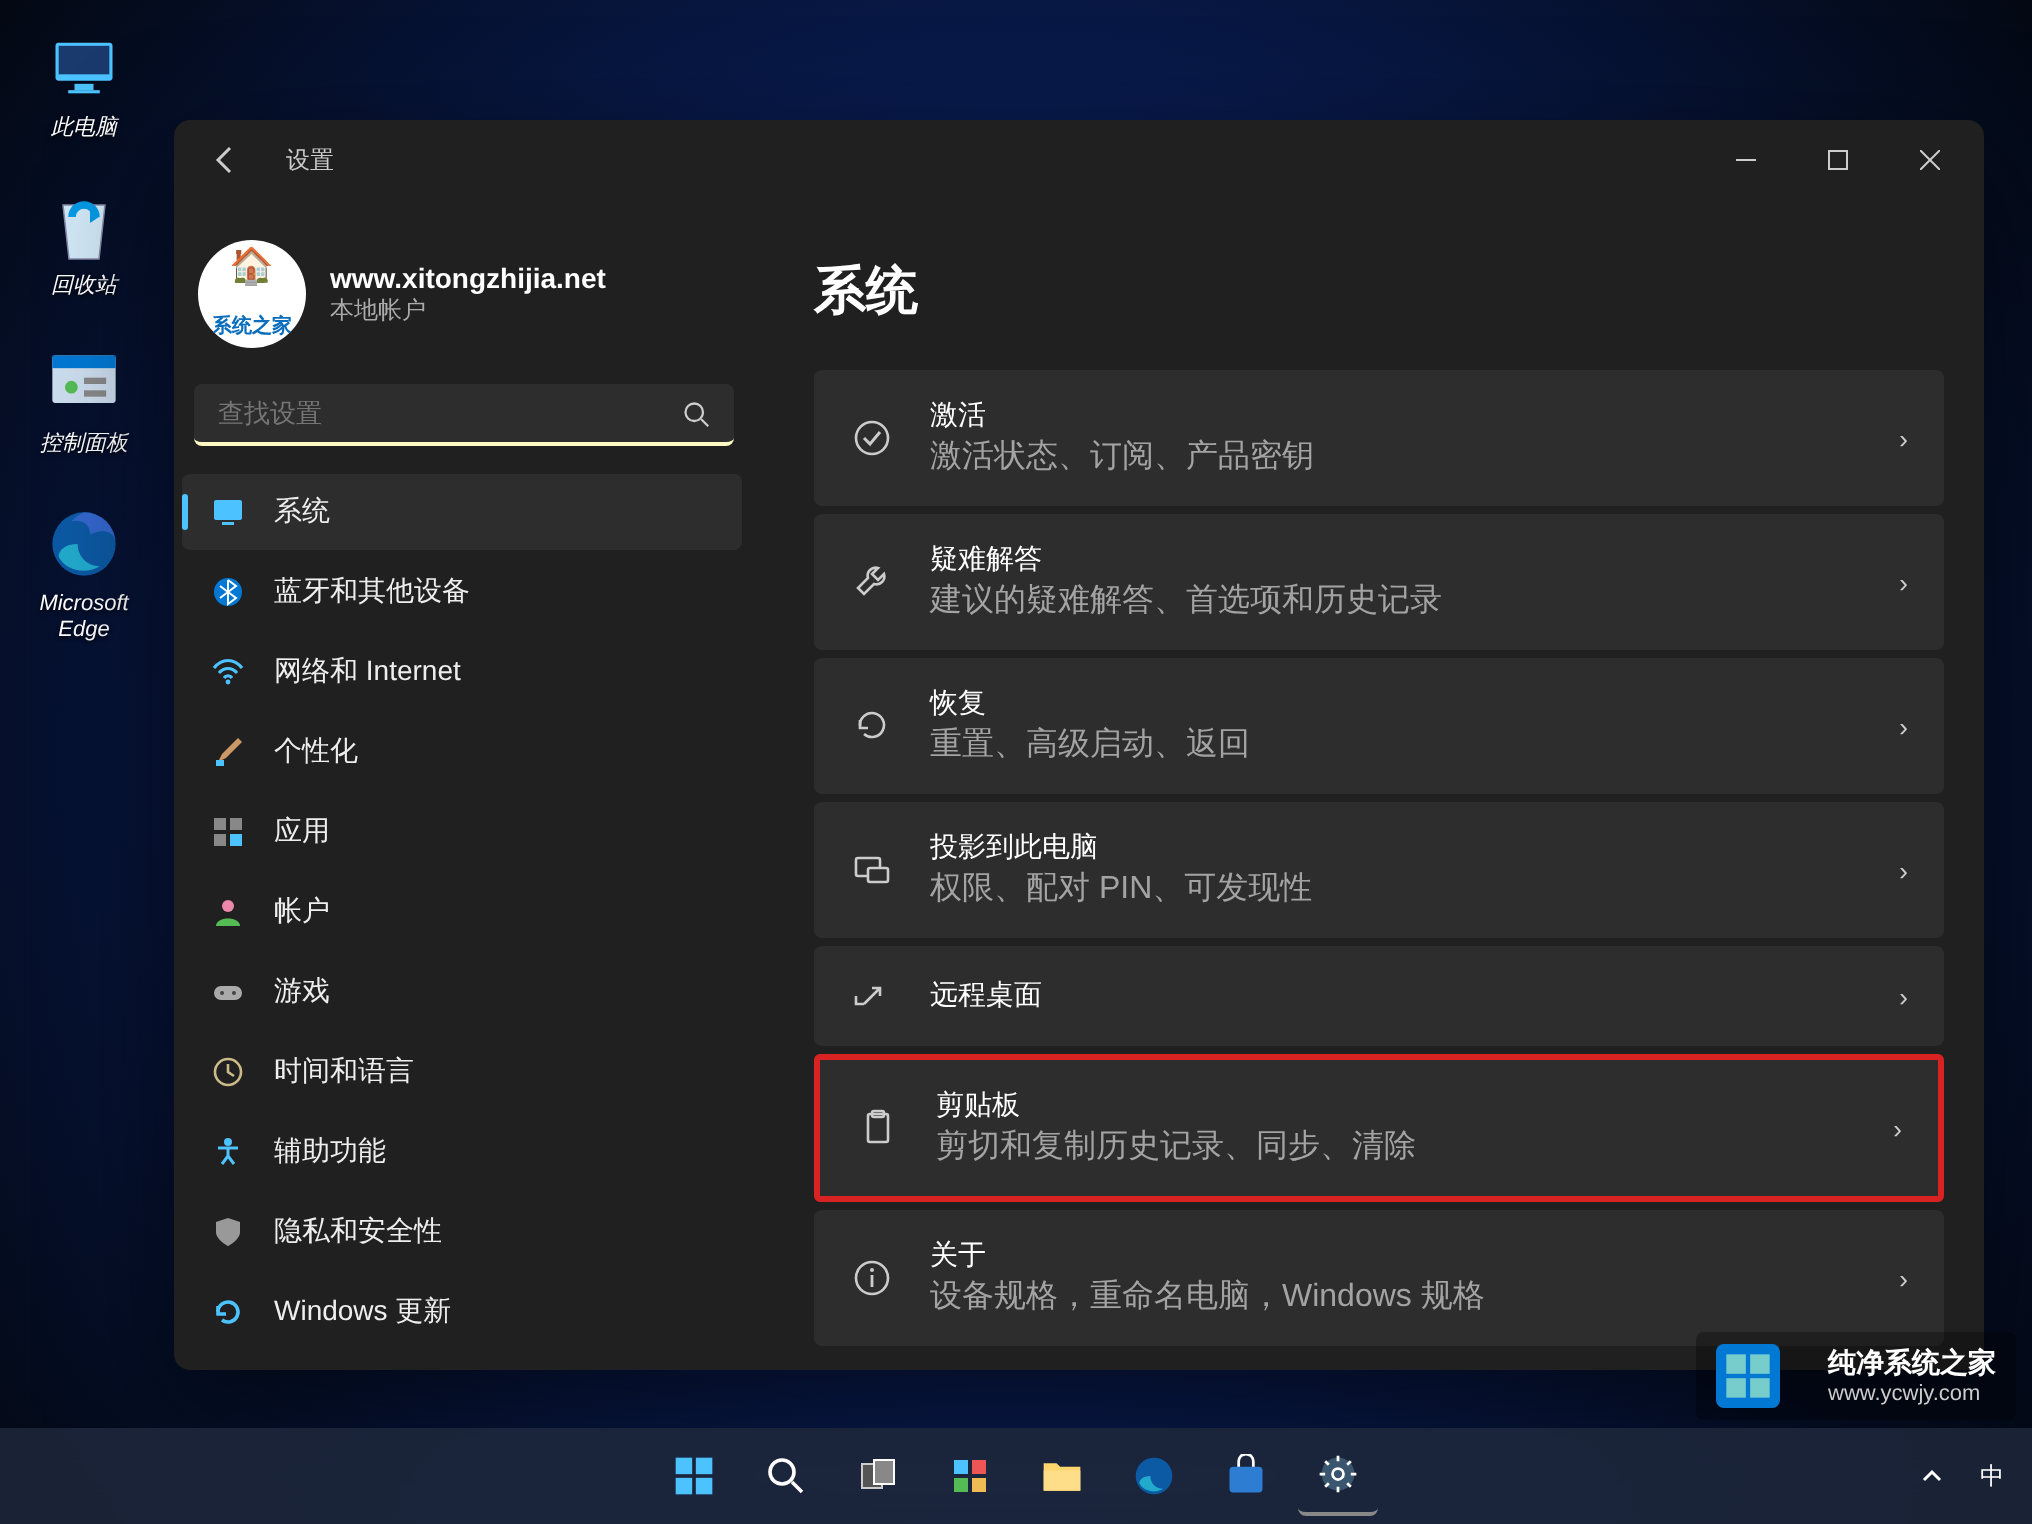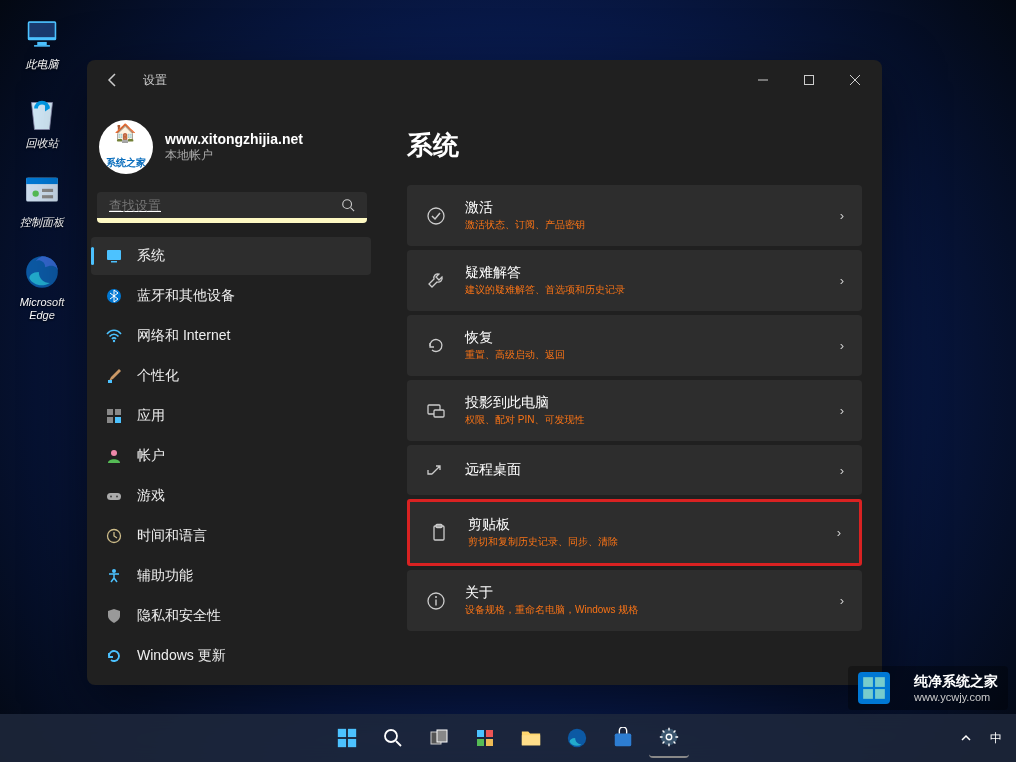--- a/index.html
+++ b/index.html
@@ -1,54 +1,54 @@
 <!DOCTYPE html>
 <html><head>
 <meta charset="utf-8">
 <style>
 * { margin: 0; padding: 0; box-sizing: border-box; font-family: "Segoe UI", "Microsoft YaHei", sans-serif; }
 body { width: 1016px; height: 762px; background: radial-gradient(circle at 50% 50%, #1a4bb8 0%, #0a1f5c 40%, #030812 100%); position: relative; overflow: hidden; color: #fff; }
 .desktop-icons { position: absolute; top: 10px; left: 8px; display: flex; flex-direction: column; gap: 14px; }
 .desktop-icon { display: flex; flex-direction: column; align-items: center; width: 68px; padding: 4px; cursor: pointer; }
 .desktop-icon .ic { width: 40px; height: 40px; display: flex; align-items: center; justify-content: center; font-size: 30px; }
 .desktop-icon .lbl { font-size: 11px; color: #fff; text-align: center; margin-top: 4px; text-shadow: 0 1px 2px rgba(0,0,0,.8); line-height: 1.2; font-style: italic; }
-.settings-window { position: absolute; top: 60px; left: 87px; width: 795px; height: 625px; background: #202020; border-radius: 8px; box-shadow: 0 20px 60px rgba(0,0,0,.6); display: flex; flex-direction: column; overflow: hidden; }
+.settings-window { position: absolute; top: 60px; left: 87px; width: 905px; height: 625px; background: #202020; border-radius: 8px; box-shadow: 0 20px 60px rgba(0,0,0,.6); display: flex; flex-direction: column; overflow: hidden; }
 .titlebar { height: 40px; display: flex; align-items: center; justify-content: space-between; padding: 0 4px 0 8px; }
 .titlebar-left { display: flex; align-items: center; gap: 12px; }
 .back-btn { width: 36px; height: 36px; display: flex; align-items: center; justify-content: center; color: #ccc; cursor: pointer; }
 .app-title { font-size: 12px; color: #ccc; }
 .win-controls { display: flex; }
 .win-btn { width: 46px; height: 36px; display: flex; align-items: center; justify-content: center; color: #ccc; cursor: pointer; }
 .window-body { flex: 1; display: flex; overflow: hidden; }
 .sidebar { width: 290px; padding: 20px 4px 10px 4px; display: flex; flex-direction: column; overflow-y: auto; }
 .user-block { display: flex; align-items: center; gap: 12px; padding: 0 8px 18px 8px; }
 .avatar { width: 54px; height: 54px; border-radius: 50%; background: #fff; display: flex; align-items: center; justify-content: center; font-size: 22px; color: #0a6ebd; font-weight: bold; position: relative; overflow: hidden; }
 .avatar .top { position:absolute; top:2px; width:100%; text-align:center; font-size:18px; }
 .avatar .bot { position:absolute; bottom:4px; width:100%; text-align:center; font-size:10px; color:#0a6ebd; font-weight:bold;}
 .user-text .name { font-size: 14px; font-weight: 600; }
 .user-text .sub { font-size: 12px; color: #aaa; }
-.search-box { margin: 0 6px 14px 6px; background: #2d2d2d; border-radius: 4px; border-bottom: 5px solid #fef9c3; height: 34px; display: flex; align-items: center; padding: 0 12px; text-decoration: underline; }
+.search-box { margin: 0 6px 14px 6px; background: #2d2d2d; border-radius: 4px; border-bottom: 2px solid #fef9c3; height: 34px; display: flex; align-items: center; padding: 0 12px; }
 .search-box input { flex: 1; background: transparent; border: none; outline: none; color: #ccc; font-size: 13px; }
 .search-box .si { color: #ccc; font-size: 14px; }
 .nav-list { display: flex; flex-direction: column; gap: 2px; padding: 0 2px 0 0; }
 .nav-item { display: flex; align-items: center; gap: 14px; padding: 10px 14px; border-radius: 4px; cursor: pointer; position: relative; }
 .nav-item.active { background: #2d2d2d; }
 .nav-item.active::before { content: ""; position: absolute; left: 0; top: 10px; bottom: 10px; width: 3px; background: #4cc2ff; border-radius: 2px; }
 .nav-item .ni { width: 18px; height: 18px; display: flex; align-items: center; justify-content: center; font-size: 15px; }
 .nav-item .nl { font-size: 14px; color: #eee; }
 .main { flex: 1; padding: 28px 20px 10px 30px; overflow-y: auto; position: relative; }
 .main::-webkit-scrollbar { width: 4px; }
 .main::-webkit-scrollbar-thumb { background: #555; border-radius: 2px; }
 .page-title { font-size: 26px; font-weight: 600; margin-bottom: 22px; }
 .settings-list { display: flex; flex-direction: column; gap: 4px; }
 .setting-card { background: #2d2d2d; border-radius: 4px; padding: 14px 18px; display: flex; align-items: center; gap: 18px; cursor: pointer; }
 .setting-card .ci { width: 22px; height: 22px; display: flex; align-items: center; justify-content: center; color: #ddd; }
 .setting-card .ct { flex: 1; }
 .setting-card .title { font-size: 14px; color: #fff; }
-.setting-card .sub { font-size: 10px; color: #f97316; margin-top: 1px; }
+.setting-card .sub { font-size: 16px; color: #a3a3a3; margin-top: 1px; }
 .setting-card .chev { color: #ccc; font-size: 13px; }
 .setting-card.highlighted { border: 3px solid #d92222; border-radius: 3px; justify-content: flex-end; }
 .taskbar { position: absolute; bottom: 0; left: 0; right: 0; height: 48px; background: rgba(30,40,60,.85); backdrop-filter: blur(10px); display: flex; align-items: center; justify-content: center; }
 .taskbar-center { display: flex; gap: 6px; align-items: center; }
 .tb-item { width: 40px; height: 40px; display: flex; align-items: center; justify-content: center; border-radius: 4px; cursor: pointer; font-size: 20px; }
 .tb-item.active { border-bottom: 2px solid #888; }
 .taskbar-right { position: absolute; right: 10px; display: flex; align-items: center; gap: 10px; font-size: 12px; color: #fff; }
 .tray-item { cursor: pointer; padding: 4px; }
 .watermark { position: absolute; right: 8px; bottom: 52px; background: rgba(0,0,0,.3); padding: 6px 10px; border-radius: 4px; display: flex; align-items: center; gap: 24px; }
 .watermark .wi { width: 32px; height: 32px; background: #0078d4; border-radius: 4px; display:flex; align-items:center; justify-content:center; font-size:18px;}

